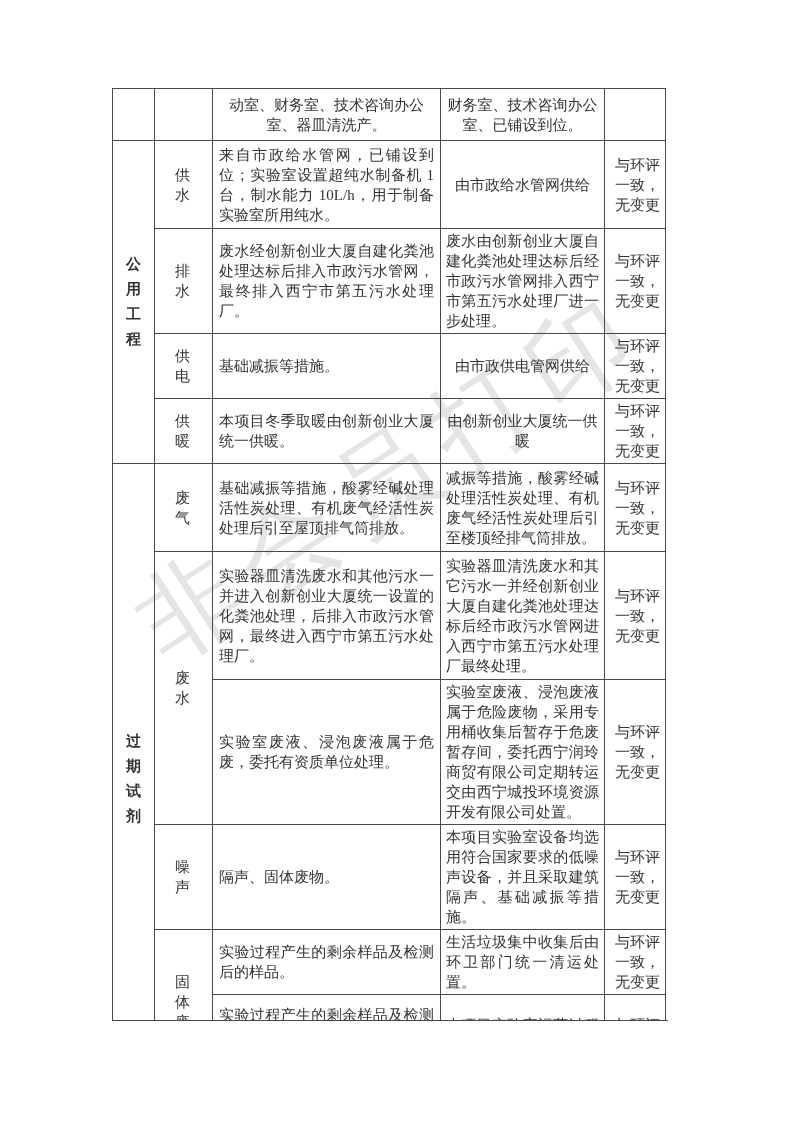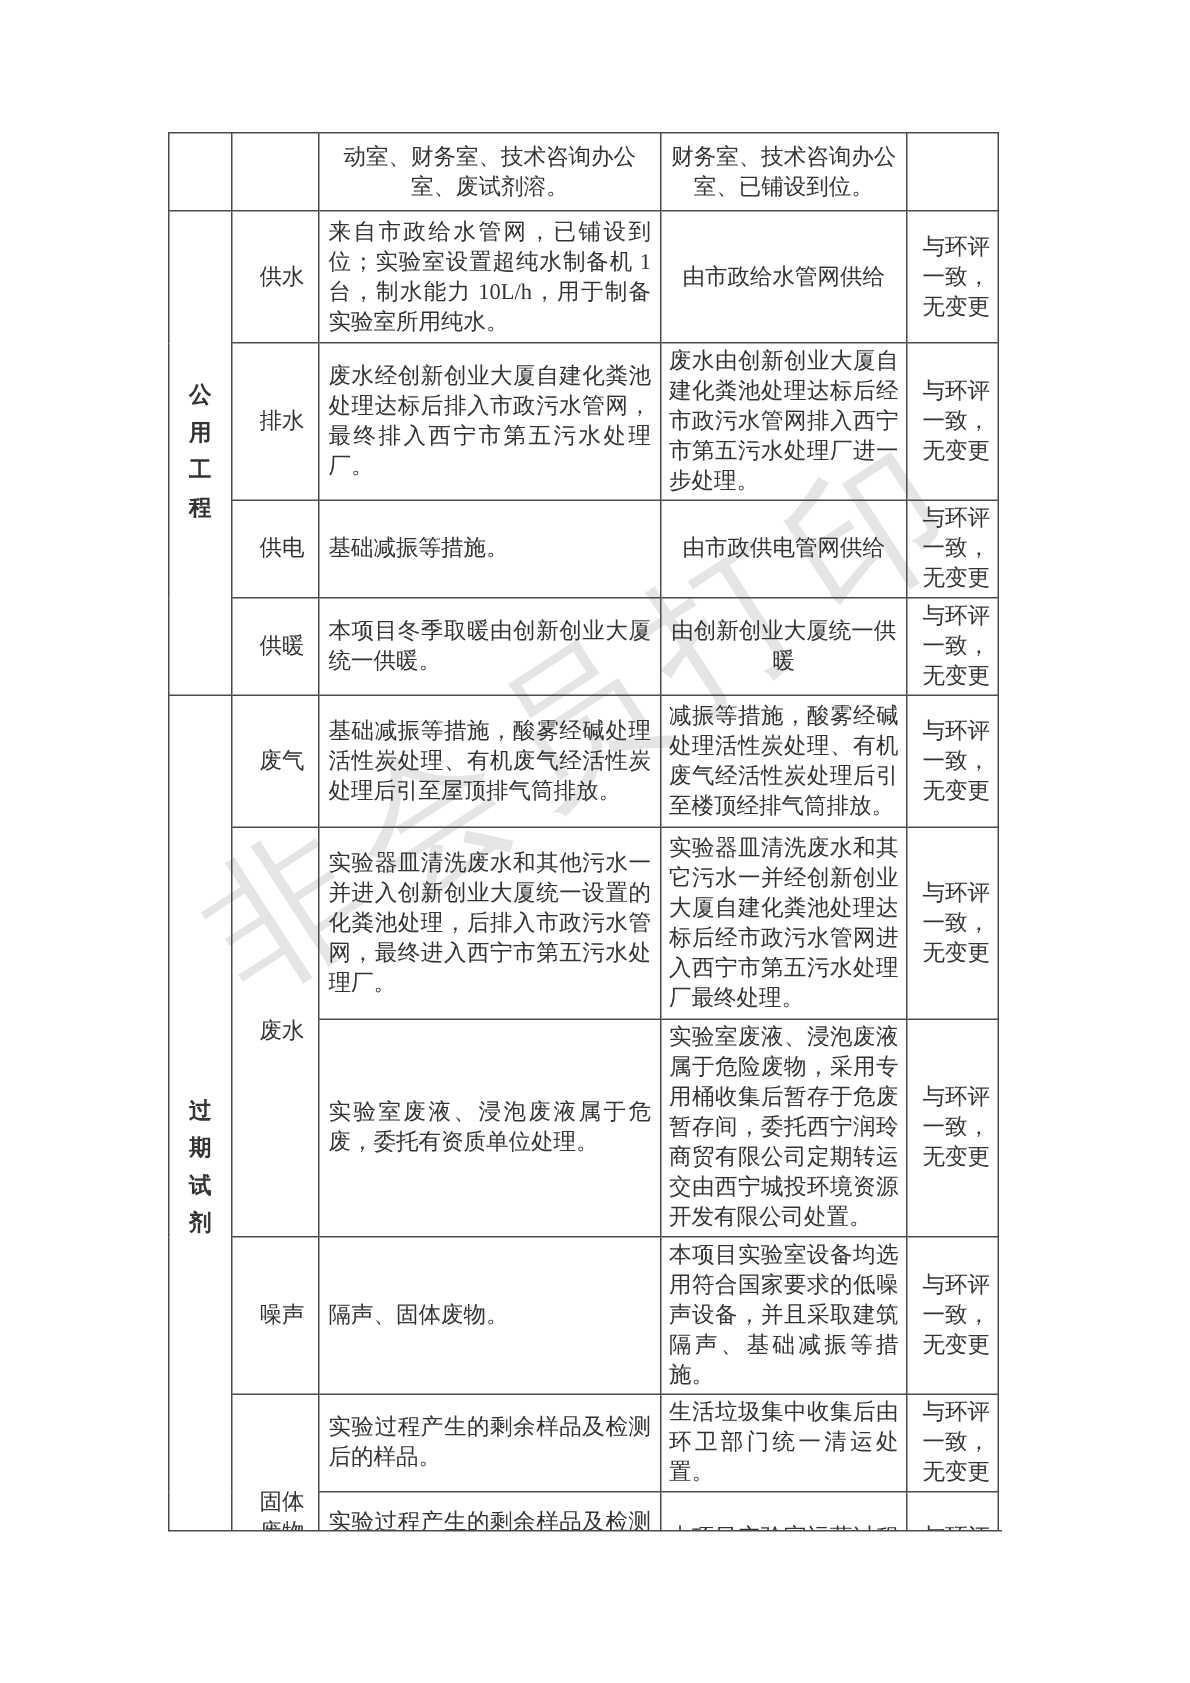--- a/index.html
+++ b/index.html
@@ -29,21 +29,21 @@
     border:1px solid #4a4a4a;
     font-size:15px;line-height:20px;
     padding:2px 5px;vertical-align:middle;
     overflow-wrap:break-word;
   }
   td.category{
     text-align:center;word-break:break-all;
     padding:12px 13px;line-height:25px;letter-spacing:0;font-weight:bold;
   }
   td.item{
-    text-align:right;word-break:break-all;padding:2px 9px;
+    text-align:left;word-break:break-all;padding:2px 20px;
   }
   td.original{ text-align:justify;padding:2px 6px; }
   td.actual{ text-align:justify;padding:2px 5px; }
   td.conclusion{ text-align:right;word-break:break-all;padding:2px 5px; }
   td.align-center{ text-align:center; }
 </style>
 </head>
 <body>
 
 <div class="page">
@@ -55,21 +55,21 @@
           <col style="width: 42px;">
           <col style="width: 58px;">
           <col style="width: 228px;">
           <col style="width: 164px;">
           <col style="width: 61px;">
         </colgroup>
       <tbody>
           <tr style="height: 52px;">
             <td class="category"></td>
             <td class="item"></td>
-            <td class="original align-center">动室、财务室、技术咨询办公室、废试剂溶。</td>
+            <td class="original align-center">动室、财务室、技术咨询办公室、器皿清洗产。</td>
             <td class="actual align-center">财务室、技术咨询办公室、已铺设到位。</td>
             <td class="conclusion"></td>
           </tr>
           <tr style="height: 88px;">
             <td rowspan="4" class="category vertical">公用工程</td>
             <td class="item">供水</td>
             <td class="original">来自市政给水管网，已铺设到位；实验室设置超纯水制备机 1 台，制水能力 10L/h，用于制备实验室所用纯水。</td>
             <td class="actual align-center">由市政给水管网供给</td>
             <td class="conclusion">与环评一致，无变更</td>
           </tr>

